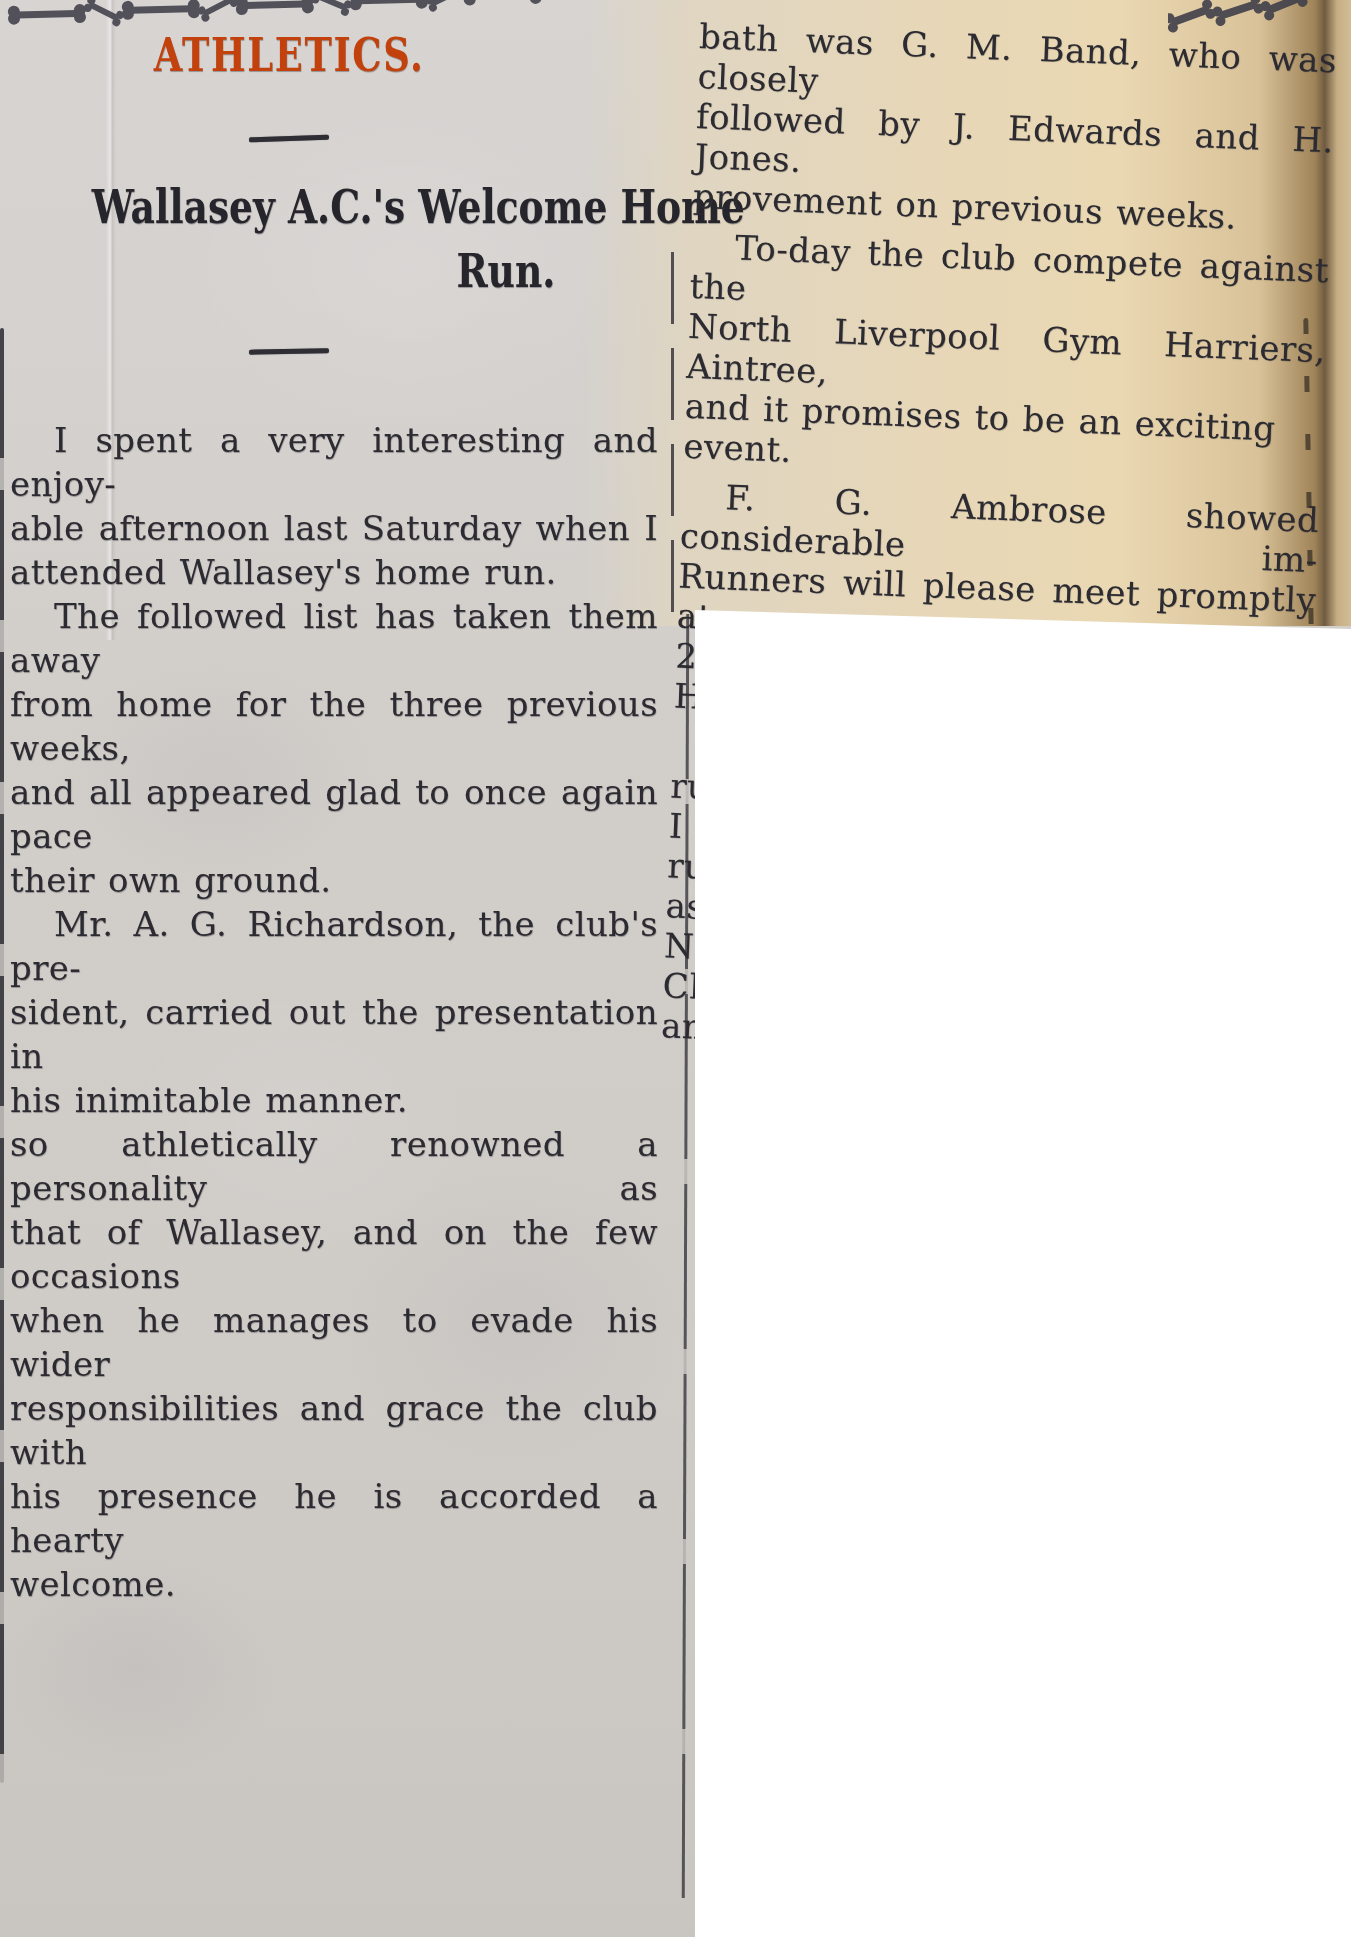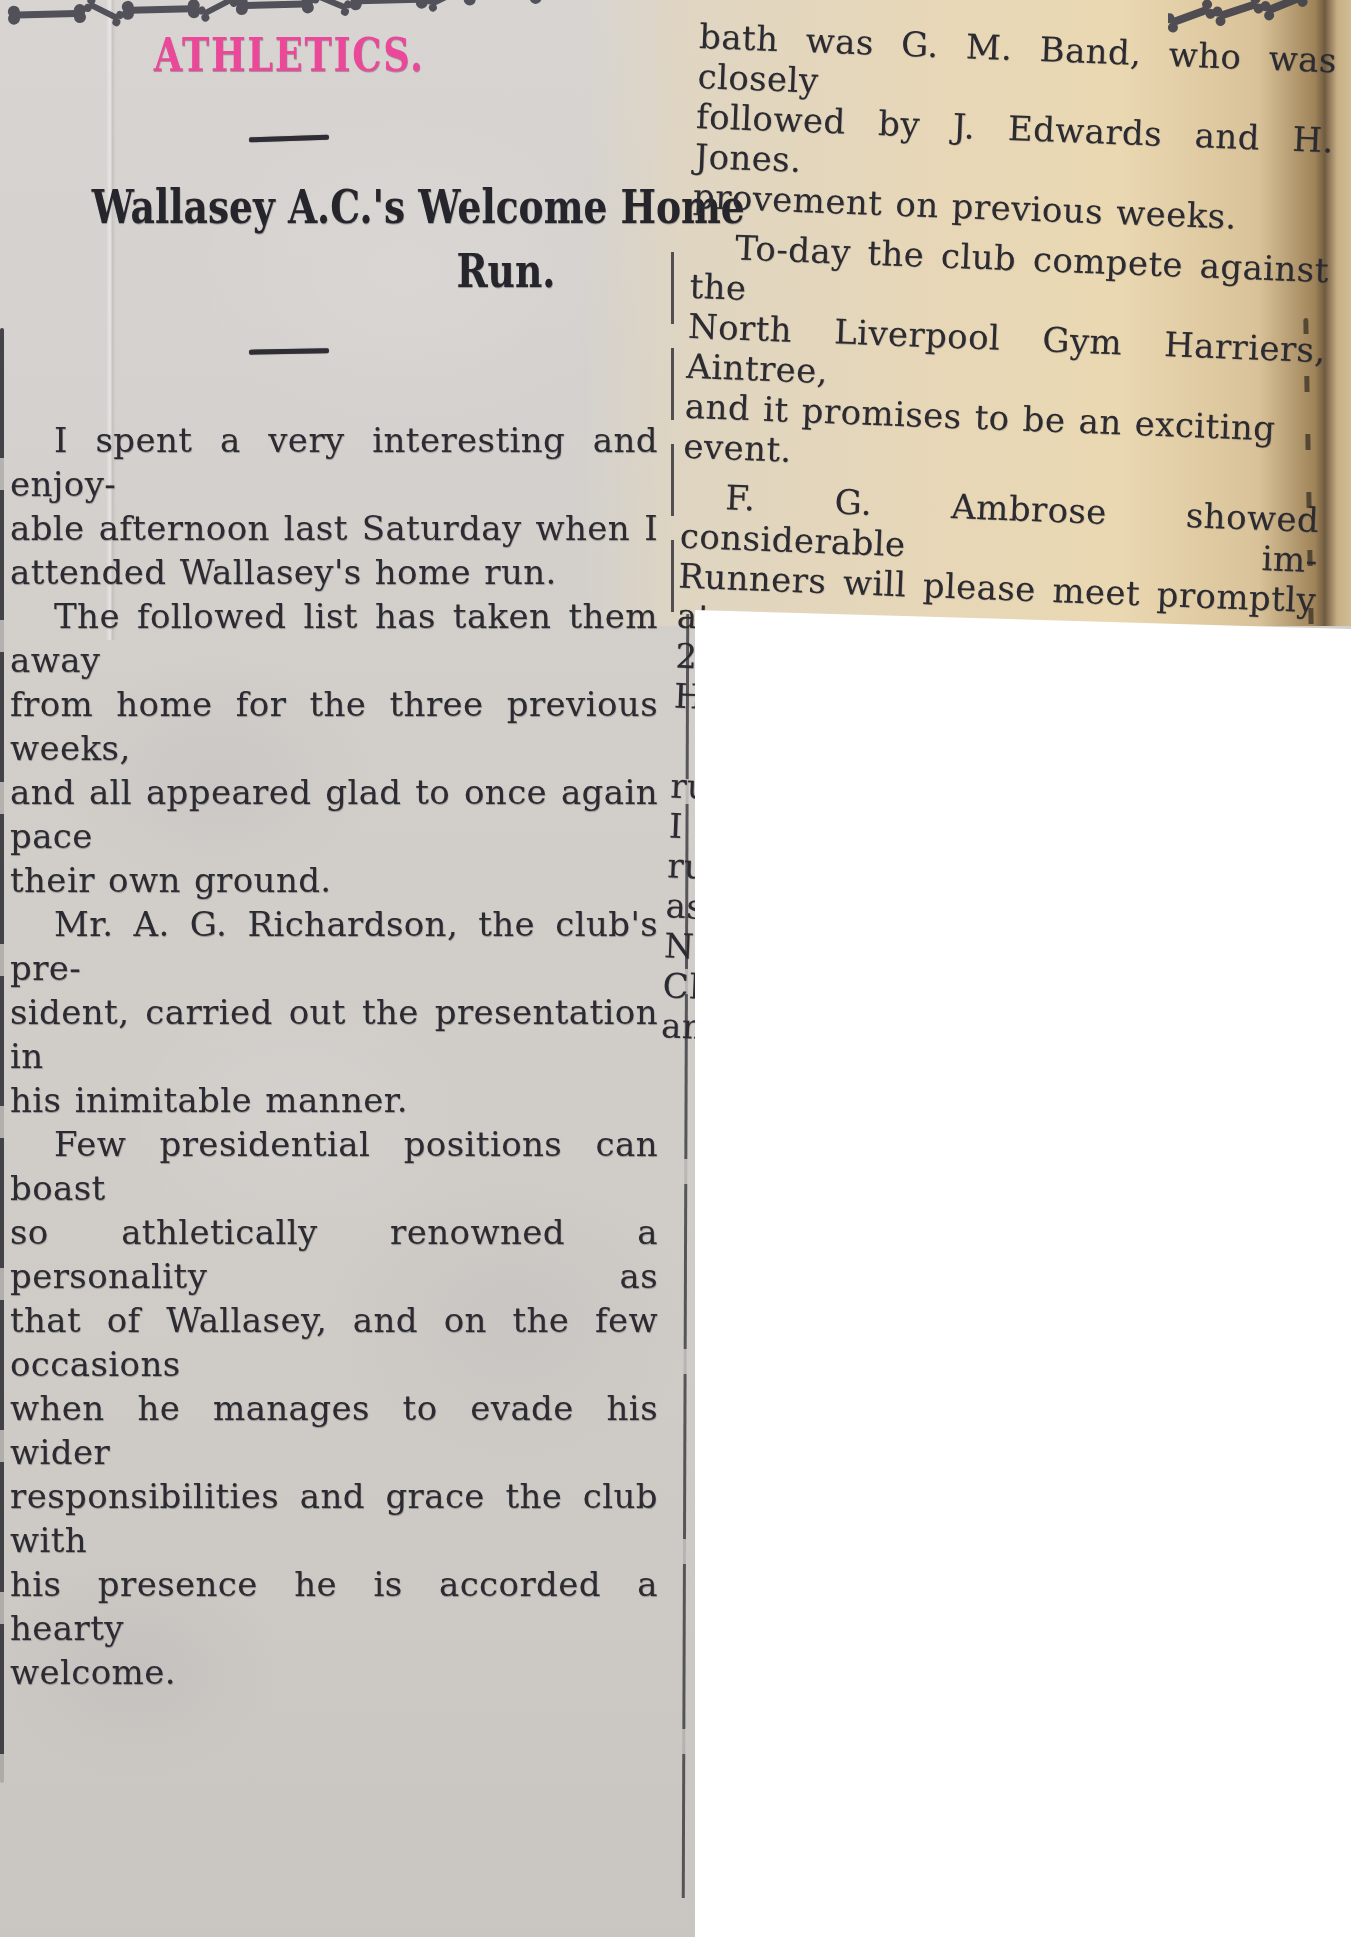--- a/index.html
+++ b/index.html
@@ -54,21 +54,21 @@
   
   .orn-left{position:absolute;left:0;top:-12px;width:565px;height:54px;z-index:4;}
   .orn-right{position:absolute;left:1168px;top:-10px;width:150px;height:48px;z-index:4;}
   
   .ink{color:#2c2b31;text-shadow:.5px .5px .8px rgba(35,34,40,.35);}
   .left-col{
     position:absolute;left:10px;top:16px;width:648px;z-index:5;
   }
   .sec-title{
     margin:10px 90px 0 0;text-align:center;font-weight:bold;
-    font-size:46px;line-height:58px;letter-spacing:2px;color:#ec4899;
+    font-size:46px;line-height:58px;letter-spacing:2px;color:#c2410c;
   }
   .sec-title .sq,.headline .sq{display:inline-block;transform:scaleX(.8);transform-origin:center;white-space:nowrap;}
   .rule-dash{
     width:80px;height:5px;background:#2f2e34;border-radius:2px;
     margin:52px 90px 0 auto;margin-left:calc(279px - 40px);transform:rotate(-2deg);
     box-shadow:0 0 1px rgba(40,40,45,.5);
   }
   .rule-dash.second{margin-top:46px;transform:rotate(-1deg);}
   .headline{
     margin:34px 90px 0 0;text-align:right;font-weight:bold;
@@ -226,21 +226,20 @@
           <div class="line jl">from home for the three previous weeks,</div>
           <div class="line jl">and all appeared glad to once again pace</div>
           <div class="line">their own ground.</div>
         </div>
         <div class="para">
           <div class="line jl ind">Mr. A. G. Richardson, the club's pre-</div>
           <div class="line jl">sident, carried out the presentation in</div>
           <div class="line">his inimitable manner.</div>
         </div>
         <div class="para">
-          <div class="line jl ind">Few presidential positions can boast</div>
           <div class="line jl">so athletically renowned a personality as</div>
           <div class="line jl">that of Wallasey, and on the few occasions</div>
           <div class="line jl">when he manages to evade his wider</div>
           <div class="line jl">responsibilities and grace the club with</div>
           <div class="line jl">his presence he is accorded a hearty</div>
           <div class="line">welcome.</div>
         </div>
       </div>
   </div>
 

